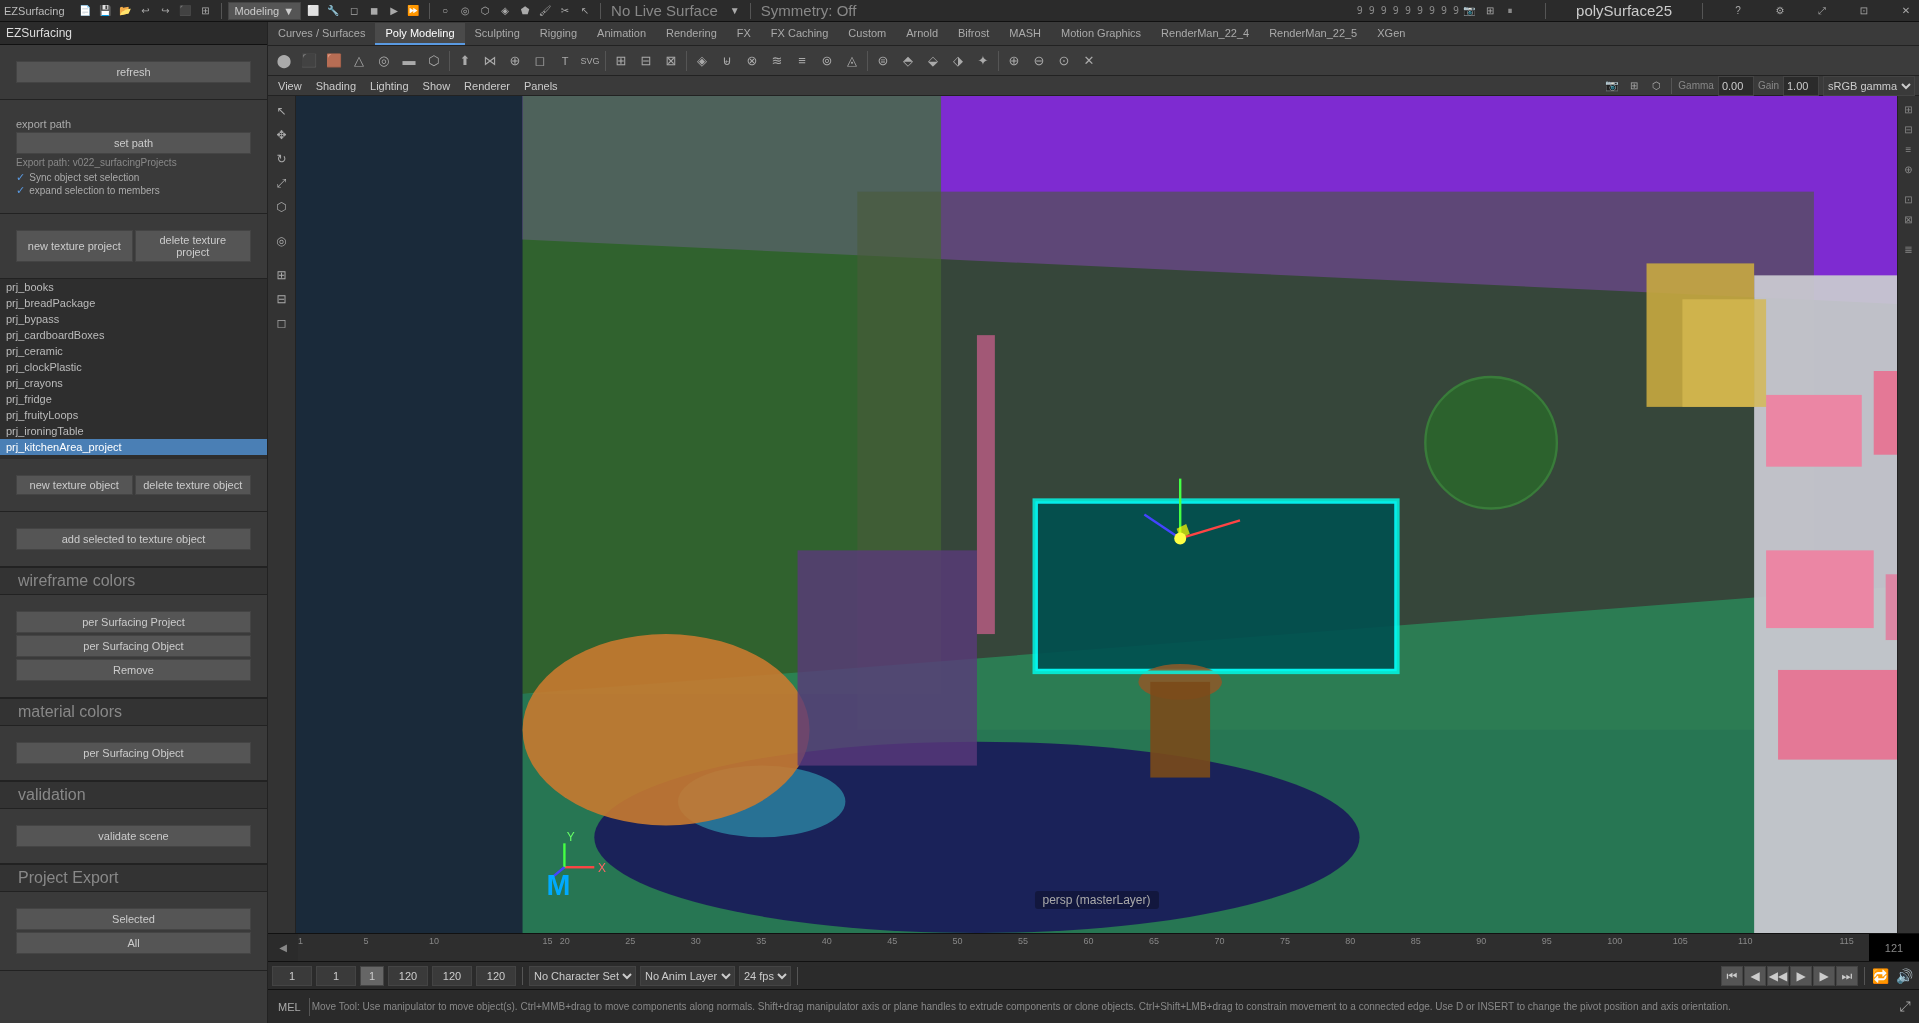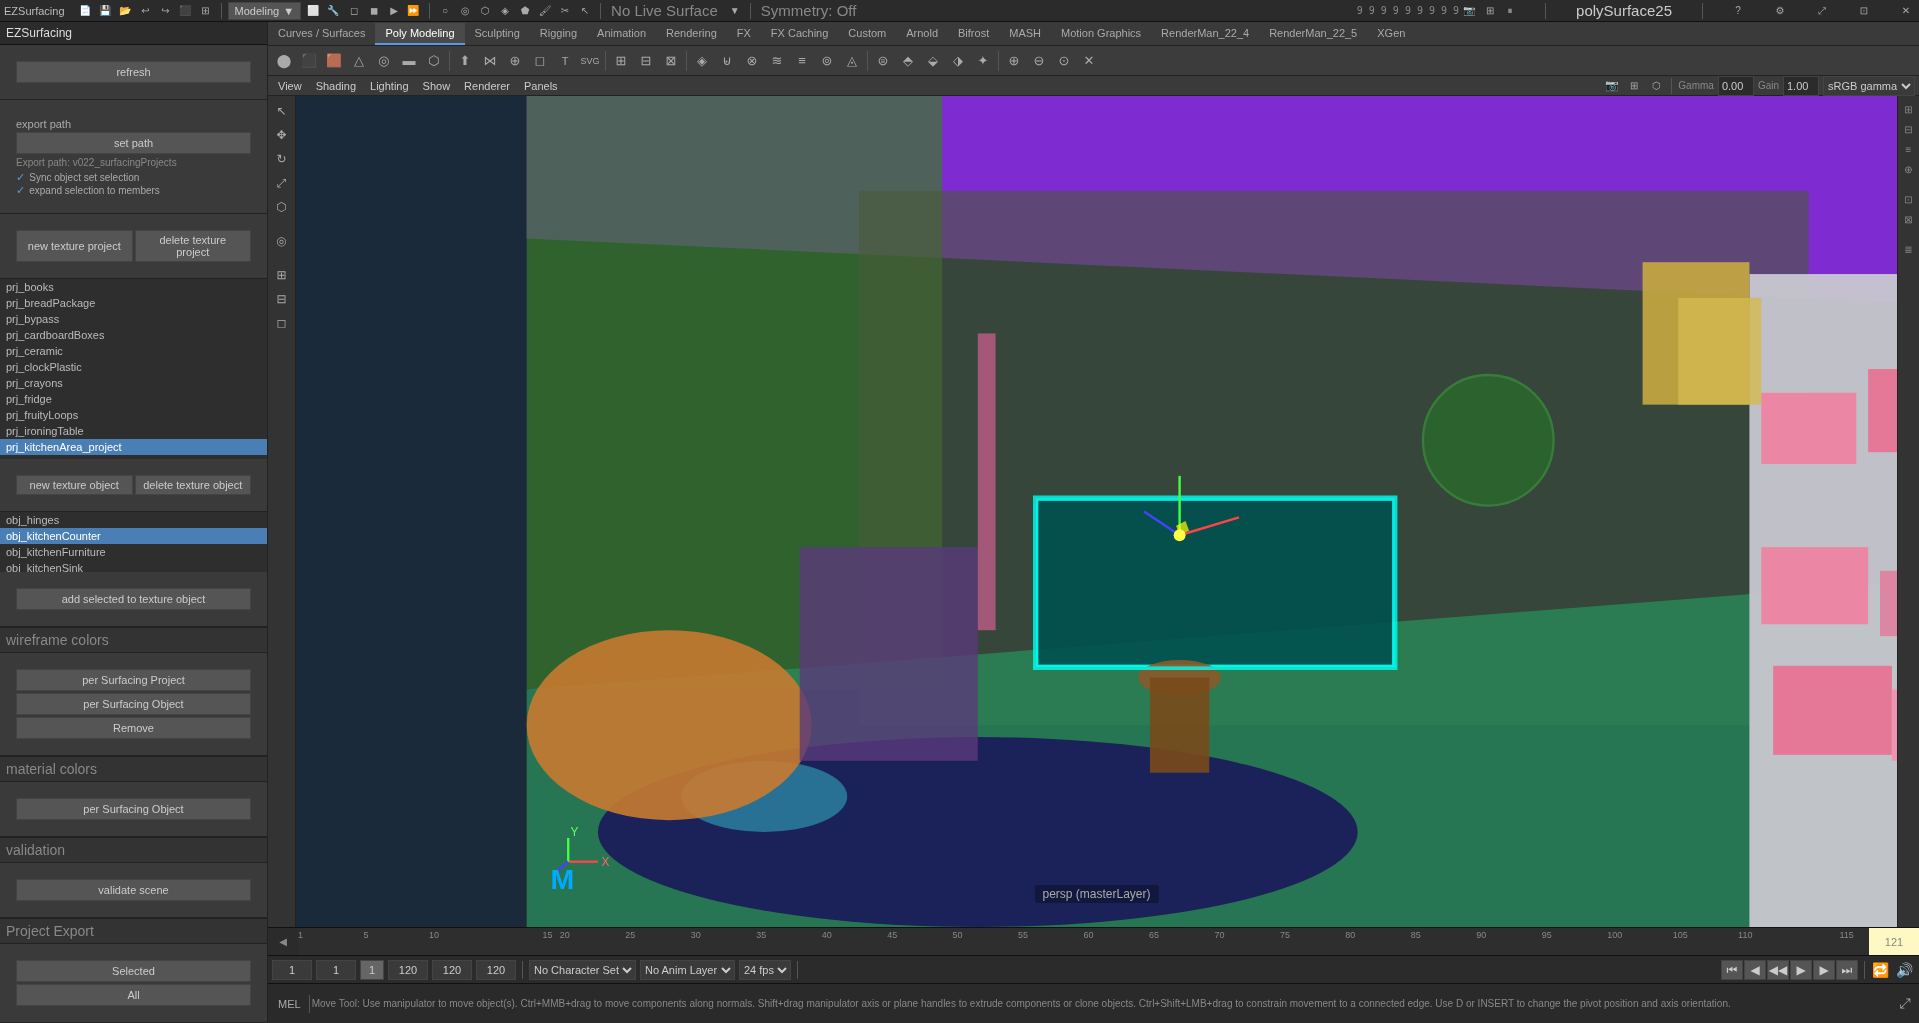--- a/index.html
+++ b/index.html
@@ -29,21 +29,21 @@
     
     .list-container { flex: 1; overflow-y: auto; background: #2e2e2e; }
     .list-item { padding: 2px 6px; cursor: pointer; color: #bbb; font-size: 11px; white-space: nowrap; }
     .list-item.selected { background: #4a7fb5; color: #fff; }
 
     
     .obj-list { overflow-y: auto; background: #2e2e2e; max-height: 120px; }
     .obj-list .list-item { padding: 2px 6px; }
 
     
-    .section-title { padding: 4px 6px; color: #888; font-size: 14px; background: #333; border-top: 1px solid #222; border-bottom: 1px solid #222; }
+    .section-title { padding: 4px 18px; color: #888; font-size: 16px; background: #333; border-top: 1px solid #222; border-bottom: 1px solid #222; }
     .wide-btn { width: 100%; background: #555; color: #ccc; border: 1px solid #444; padding: 4px; font-size: 11px; cursor: pointer; text-align: center; }
 
     
     .right-area { flex: 1; display: flex; flex-direction: column; }
 
     
     .toolbar2 { display: flex; align-items: center; background: #3a3a3a; height: 22px; border-bottom: 1px solid #222; flex-shrink: 0; padding: 0 4px; gap: 2px; }
     .t2-dropdown { display: flex; align-items: center; background: #555; border: 1px solid #444; padding: 1px 6px; cursor: pointer; font-size: 11px; color: #ccc; height: 18px; }
     .t2-sep { width: 1px; height: 16px; background: #555; margin: 0 2px; }
     .t2-text { font-size: 15px; color: #ccc; padding: 0 4px; }
@@ -71,21 +71,21 @@
     
     .bottom-bar { display: flex; align-items: center; background: #2b2b2b; height: 28px; border-top: 1px solid #111; flex-shrink: 0; padding: 0 4px; gap: 4px; }
     .bb-input { background: #3a3a3a; border: 1px solid #444; color: #ccc; width: 40px; height: 20px; font-size: 11px; padding: 0 2px; text-align: center; }
     .bb-btn { background: #555; border: 1px solid #444; color: #ccc; width: 22px; height: 20px; font-size: 12px; cursor: pointer; display: flex; align-items: center; justify-content: center; }
     .bb-select { background: #3a3a3a; border: 1px solid #444; color: #ccc; height: 20px; font-size: 11px; }
     .bb-icon { color: #aaa; font-size: 14px; cursor: pointer; width: 20px; height: 20px; display: flex; align-items: center; justify-content: center; }
     .bb-sep { width: 1px; height: 18px; background: #555; margin: 0 2px; }
     .playback { display: flex; align-items: center; gap: 1px; margin-left: auto; }
 
     
-    .status-bar { background: #2a2a2a; border-top: 1px solid #111; height: 40px; display: flex; align-items: center; padding: 0 4px; flex-shrink: 0; }
+    .status-bar { background: #2a2a2a; border-top: 1px solid #111; height: 34px; display: flex; align-items: center; padding: 0 4px; flex-shrink: 0; }
     .status-text { font-size: 10px; color: #888; flex: 1; }
     .mel-label { color: #aaa; font-size: 11px; padding: 0 6px; }
 
     
     .outliner-strip { width: 22px; background: #333; display: flex; flex-direction: column; align-items: center; padding: 4px 0; gap: 2px; border-left: 1px solid #222; }
     .out-icon { width: 18px; height: 18px; color: #888; font-size: 10px; cursor: pointer; display: flex; align-items: center; justify-content: center; }
 
     
     .viewport-left { width: 28px; background: #333; display: flex; flex-direction: column; align-items: center; padding-top: 4px; gap: 2px; border-right: 1px solid #222; }
     .vl-icon { width: 22px; height: 22px; color: #aaa; font-size: 12px; cursor: pointer; display: flex; align-items: center; justify-content: center; border-radius: 2px; }
@@ -213,29 +213,20 @@
           </div>
       </div>
 
       <div class="left-section">
         <div class="left-btn-row">
           <button class="left-btn">new texture object</button>
           <button class="left-btn">delete texture object</button>
         </div>
       </div>
 
-      <div class="obj-list" id="object-list">
-          <div class="list-item">obj_hinges</div>
-          <div class="list-item selected">obj_kitchenCounter</div>
-          <div class="list-item">obj_kitchenFurniture</div>
-          <div class="list-item">obj_kitchenSink</div>
-          <div class="list-item">obj_kitchenSinkMetal</div>
-          <div class="list-item">obj_towel</div>
-          <div class="list-item">obj_uncerCounterCurtain</div>
-        </div>
 
       <div class="left-section">
         <button class="wide-btn">add selected to texture object</button>
       </div>
 
       <div class="section-title">wireframe colors</div>
       <div class="left-section">
         <button class="wide-btn" style="margin-bottom:2px">per Surfacing Project</button>
         <button class="wide-btn" style="margin-bottom:2px">per Surfacing Object</button>
         <button class="wide-btn">Remove</button>
@@ -459,21 +450,21 @@
           <span class="tl-num" style="left: 62.5%;">75</span>
           <span class="tl-num" style="left: 66.6667%;">80</span>
           <span class="tl-num" style="left: 70.8333%;">85</span>
           <span class="tl-num" style="left: 75%;">90</span>
           <span class="tl-num" style="left: 79.1667%;">95</span>
           <span class="tl-num" style="left: 83.3333%;">100</span>
           <span class="tl-num" style="left: 87.5%;">105</span>
           <span class="tl-num" style="left: 91.6667%;">110</span>
           <span class="tl-num" style="left: 95.8333%; margin-left: 36px;">115</span>
         </div>
-      <div style="width:50px;background:#fef9c3;height:100%;display:flex;align-items:center;justify-content:center;color:#888;font-size:11px">121</div>
+      <div style="width:50px;background:#000000;height:100%;display:flex;align-items:center;justify-content:center;color:#888;font-size:11px">121</div>
     </div>
 
     <div class="bottom-bar">
       <input class="bb-input" value="1" style="">
       <input class="bb-input" value="1" style="">
       <div style="width:24px;height:20px;background:#666;border:1px solid #444;display:flex;align-items:center;justify-content:center">
         <span>1</span>
       </div>
       <input class="bb-input" value="120" style="">
       <input class="bb-input" value="120" style="">

